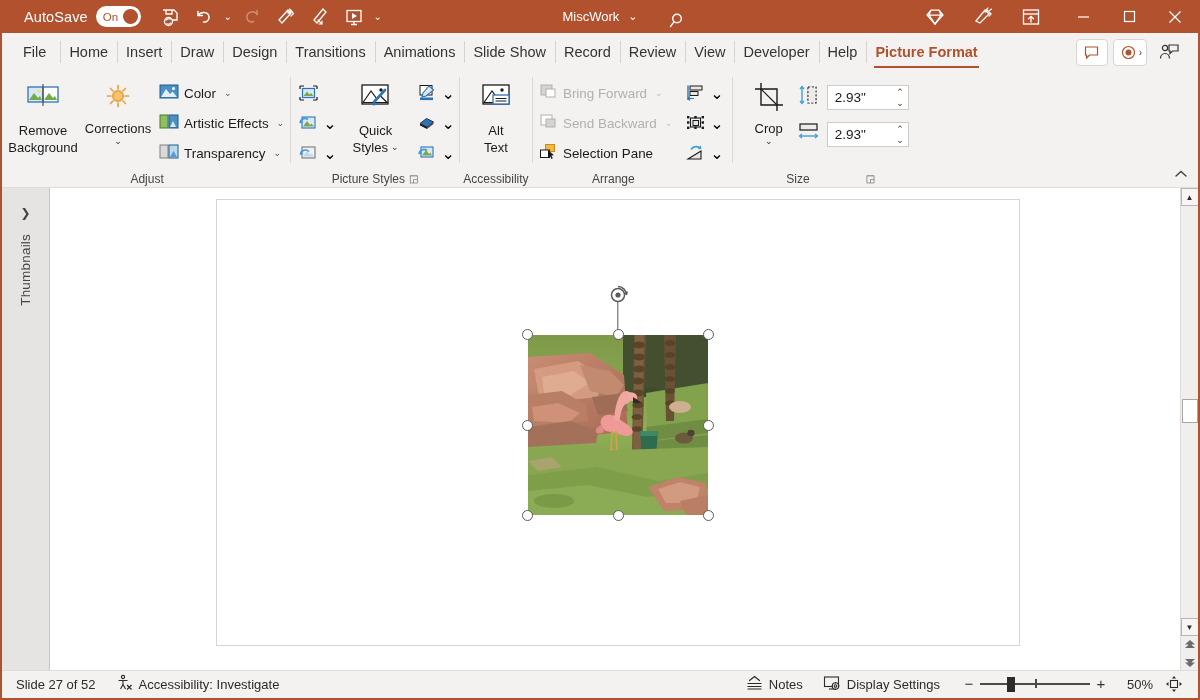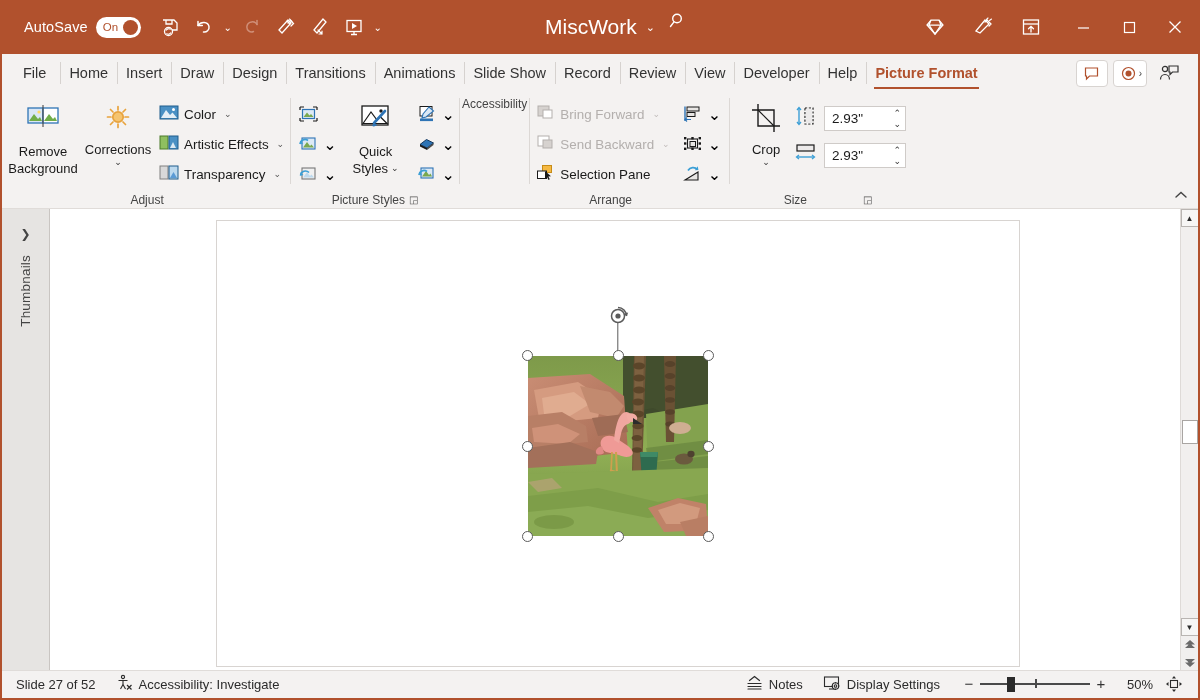--- a/index.html
+++ b/index.html
@@ -15,21 +15,21 @@
     position: relative;
     display: flex;
     flex-direction: column;
     border-left: 2px solid #b1512d;
     border-right: 2px solid #b1512d;
     border-bottom: 2px solid #b1512d;
   }
 
   
   .titlebar {
-    height: 54px;
+    height: 33px;
     background: #b1512d;
     display: flex;
     align-items: center;
     color: #ffffff;
     flex: none;
     position: relative;
   }
   .autosave-label {
     font-size: 14.5px;
     color: #fff;
@@ -72,21 +72,21 @@
     cursor: pointer;
   }
   .title-center {
     position: absolute;
     left: 0; right: 0;
     display: flex; align-items: center; justify-content: center;
     gap: 9px;
     pointer-events: none;
   }
   .doc-title {
-    font-size: 21px; color: #ffffff;
+    font-size: 13px; color: #ffffff;
     pointer-events: auto; cursor: default;
   }
   .title-chev { font-size: 11px; color: #fff; pointer-events: auto; cursor: pointer; }
   .search-btn {
     position: absolute; left: 660px; top: 6px;
     width: 30px; height: 30px;
     display: flex; align-items: center; justify-content: center;
     cursor: pointer;
   }
   .tb-right {
@@ -731,20 +731,35 @@
       </div>
       <div class="glabel">
         <span>Picture Styles</span>
         <span class="dlg-launch">◲</span>
       </div>
     </div>
 
     <div class="gsep" style="margin:6px 2px 24px 2px"></div>
 
     <div class="rgroup">
+      <div class="gbody">
+        <div class="bigbtn" style="width:68px">
+          <span>
+            <svg width="42" height="36" viewBox="0 0 42 36" fill="none">
+              <rect x="8" y="4" width="26" height="19" fill="#ffffff" stroke="#1a1a1a" stroke-width="1.3"></rect>
+              <path d="M9 21.5 L17 10 L23 18 L26 14.5 L33 21.5z" fill="#ffffff" stroke="#1a1a1a" stroke-width="1.2"></path>
+              <circle cx="27" cy="9" r="1.7" fill="#1a1a1a"></circle>
+              <rect x="18" y="14" width="16" height="9" fill="#ffffff" stroke="#2e74b5" stroke-width="1.3"></rect>
+              <path d="M20.5 17.5h11M20.5 20h11" stroke="#1a1a1a" stroke-width="1.1"></path>
+            </svg>
+          </span>
+          <span class="lbl">Alt</span>
+          <span class="lbl">Text</span>
+        </div>
+      </div>
       <div class="glabel">Accessibility</div>
     </div>
 
     <div class="gsep" style="margin:6px 2px 24px 2px"></div>
 
     <div class="rgroup">
       <div class="gbody">
         <div style="display:flex;flex-direction:column;padding-top:1px">
           <div class="smallrow disabled">
             <span>

